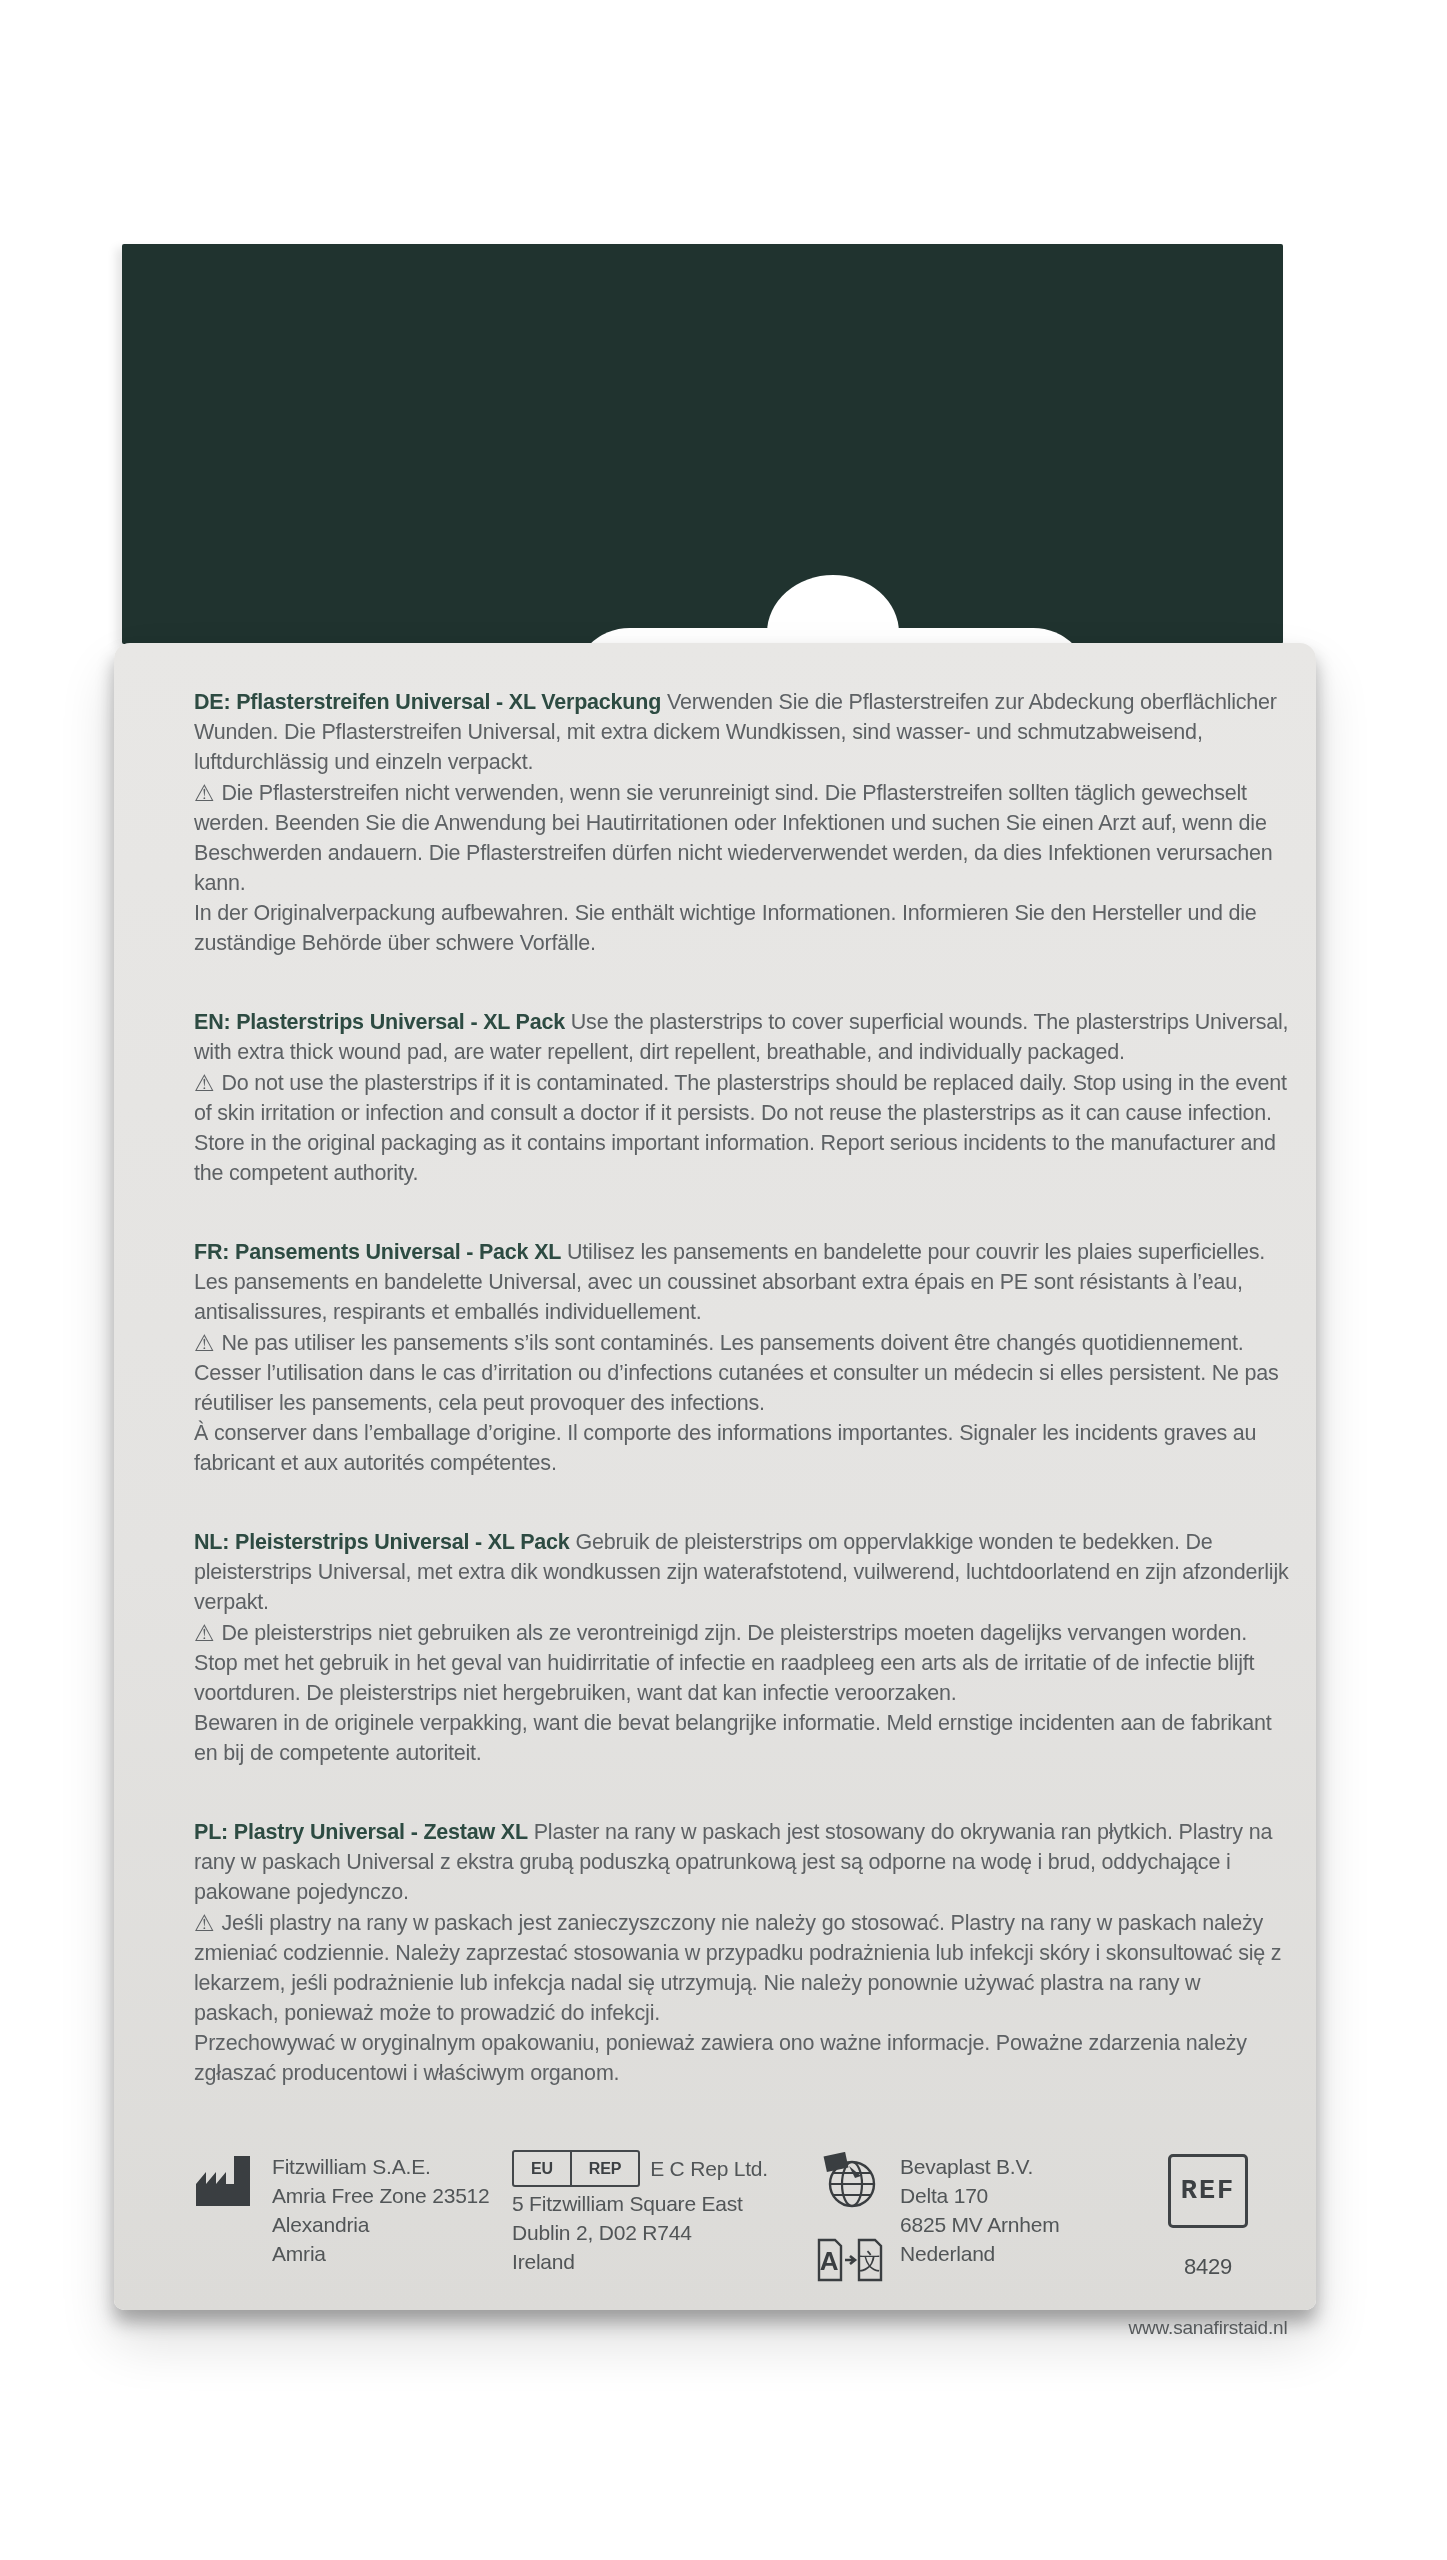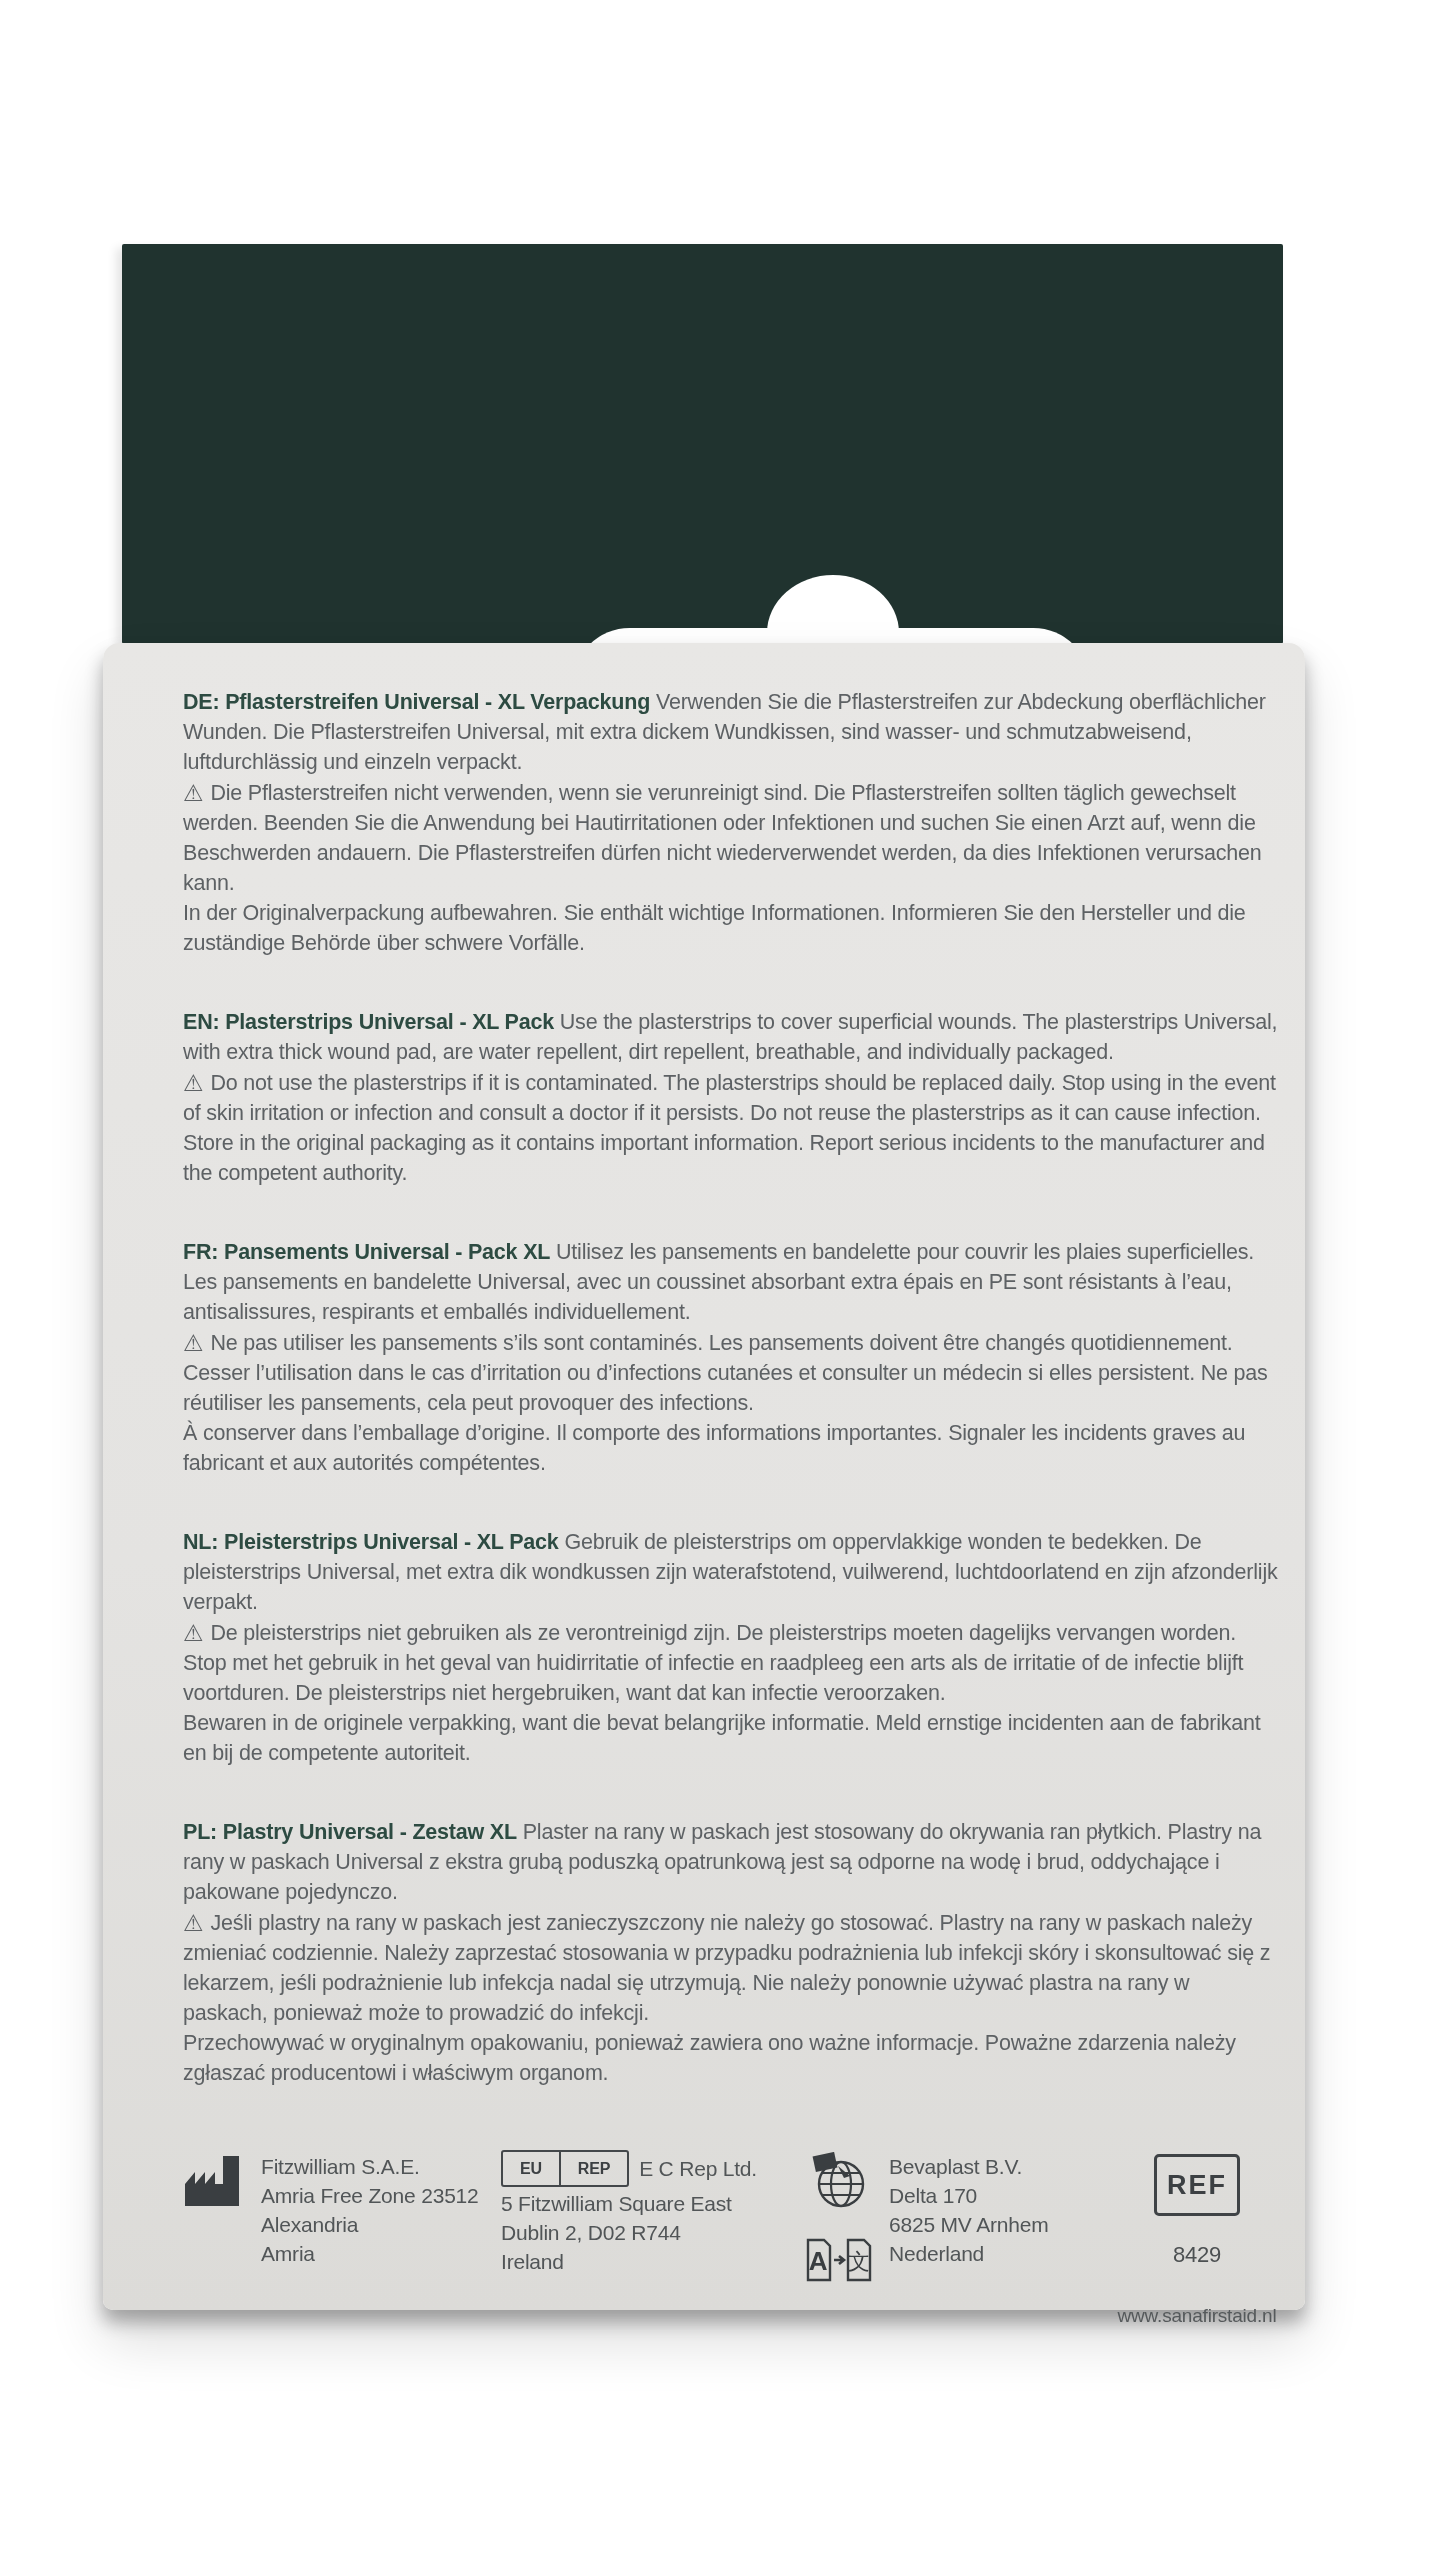--- a/index.html
+++ b/index.html
@@ -17,21 +17,21 @@
   .hang-pill{
     position:absolute;left:451px;top:384px;width:517px;height:113px;
     background:#ffffff;border-radius:57px;
   }
   .hang-bump{
     position:absolute;left:645px;top:331px;width:132px;height:70px;
     background:#ffffff;border-radius:66px 66px 0 0 / 58px 58px 0 0;
   }
   
   .card{
-    position:absolute;left:103px;top:643px;width:1202px;height:1667px;
+    position:absolute;left:114px;top:643px;width:1202px;height:1667px;
     background:linear-gradient(180deg,#e8e7e5 0%,#e4e3e1 55%,#dcdbd8 100%);
     border-radius:16px 16px 10px 10px;
     box-shadow:0 12px 18px rgba(0,0,0,0.30), 0 30px 55px rgba(0,0,0,0.14);
   }
   .card-inner{padding:44px 26px 0 80px;}
   .lang-block{margin:0 0 49px 0;}
   .lang-block p{margin:0;font-size:21.5px;line-height:30px;color:#5d6164;letter-spacing:-0.2px;}
   .hdr{color:#2d4b42;font-weight:700;}
   .warn-icon{
     font-family:"DejaVu Sans", sans-serif;font-size:23px;color:#5d6164;
@@ -52,21 +52,21 @@
   .eurep{
     display:inline-flex;border:2.5px solid #43474a;border-radius:3px;overflow:hidden;
     font-weight:700;font-size:16px;color:#3c4043;vertical-align:middle;margin-right:10px;
     position:relative;top:-2px;
   }
   .eurep span{padding:2px 17px;}
   .eurep span:last-child{border-left:2.5px solid #43474a;}
   .refbox{
     display:inline-block;border:3px solid #3f4346;border-radius:5px;
     font-weight:700;font-size:27px;letter-spacing:2px;color:#3c4043;
-    padding:10px 10px;line-height:36px;
+    padding:16px 10px;line-height:36px;font-family:Liberation Mono, monospace;
   }
   .refcode{margin-top:24px;font-size:22px;color:#4c5052;}
   .refsite{margin-top:32px;font-size:19px;color:#55595b;}
   .ico{display:block;}
   .ico *{vector-effect:non-scaling-stroke;}
 </style>
 </head>
 <body>
 
 <div class="stage">

